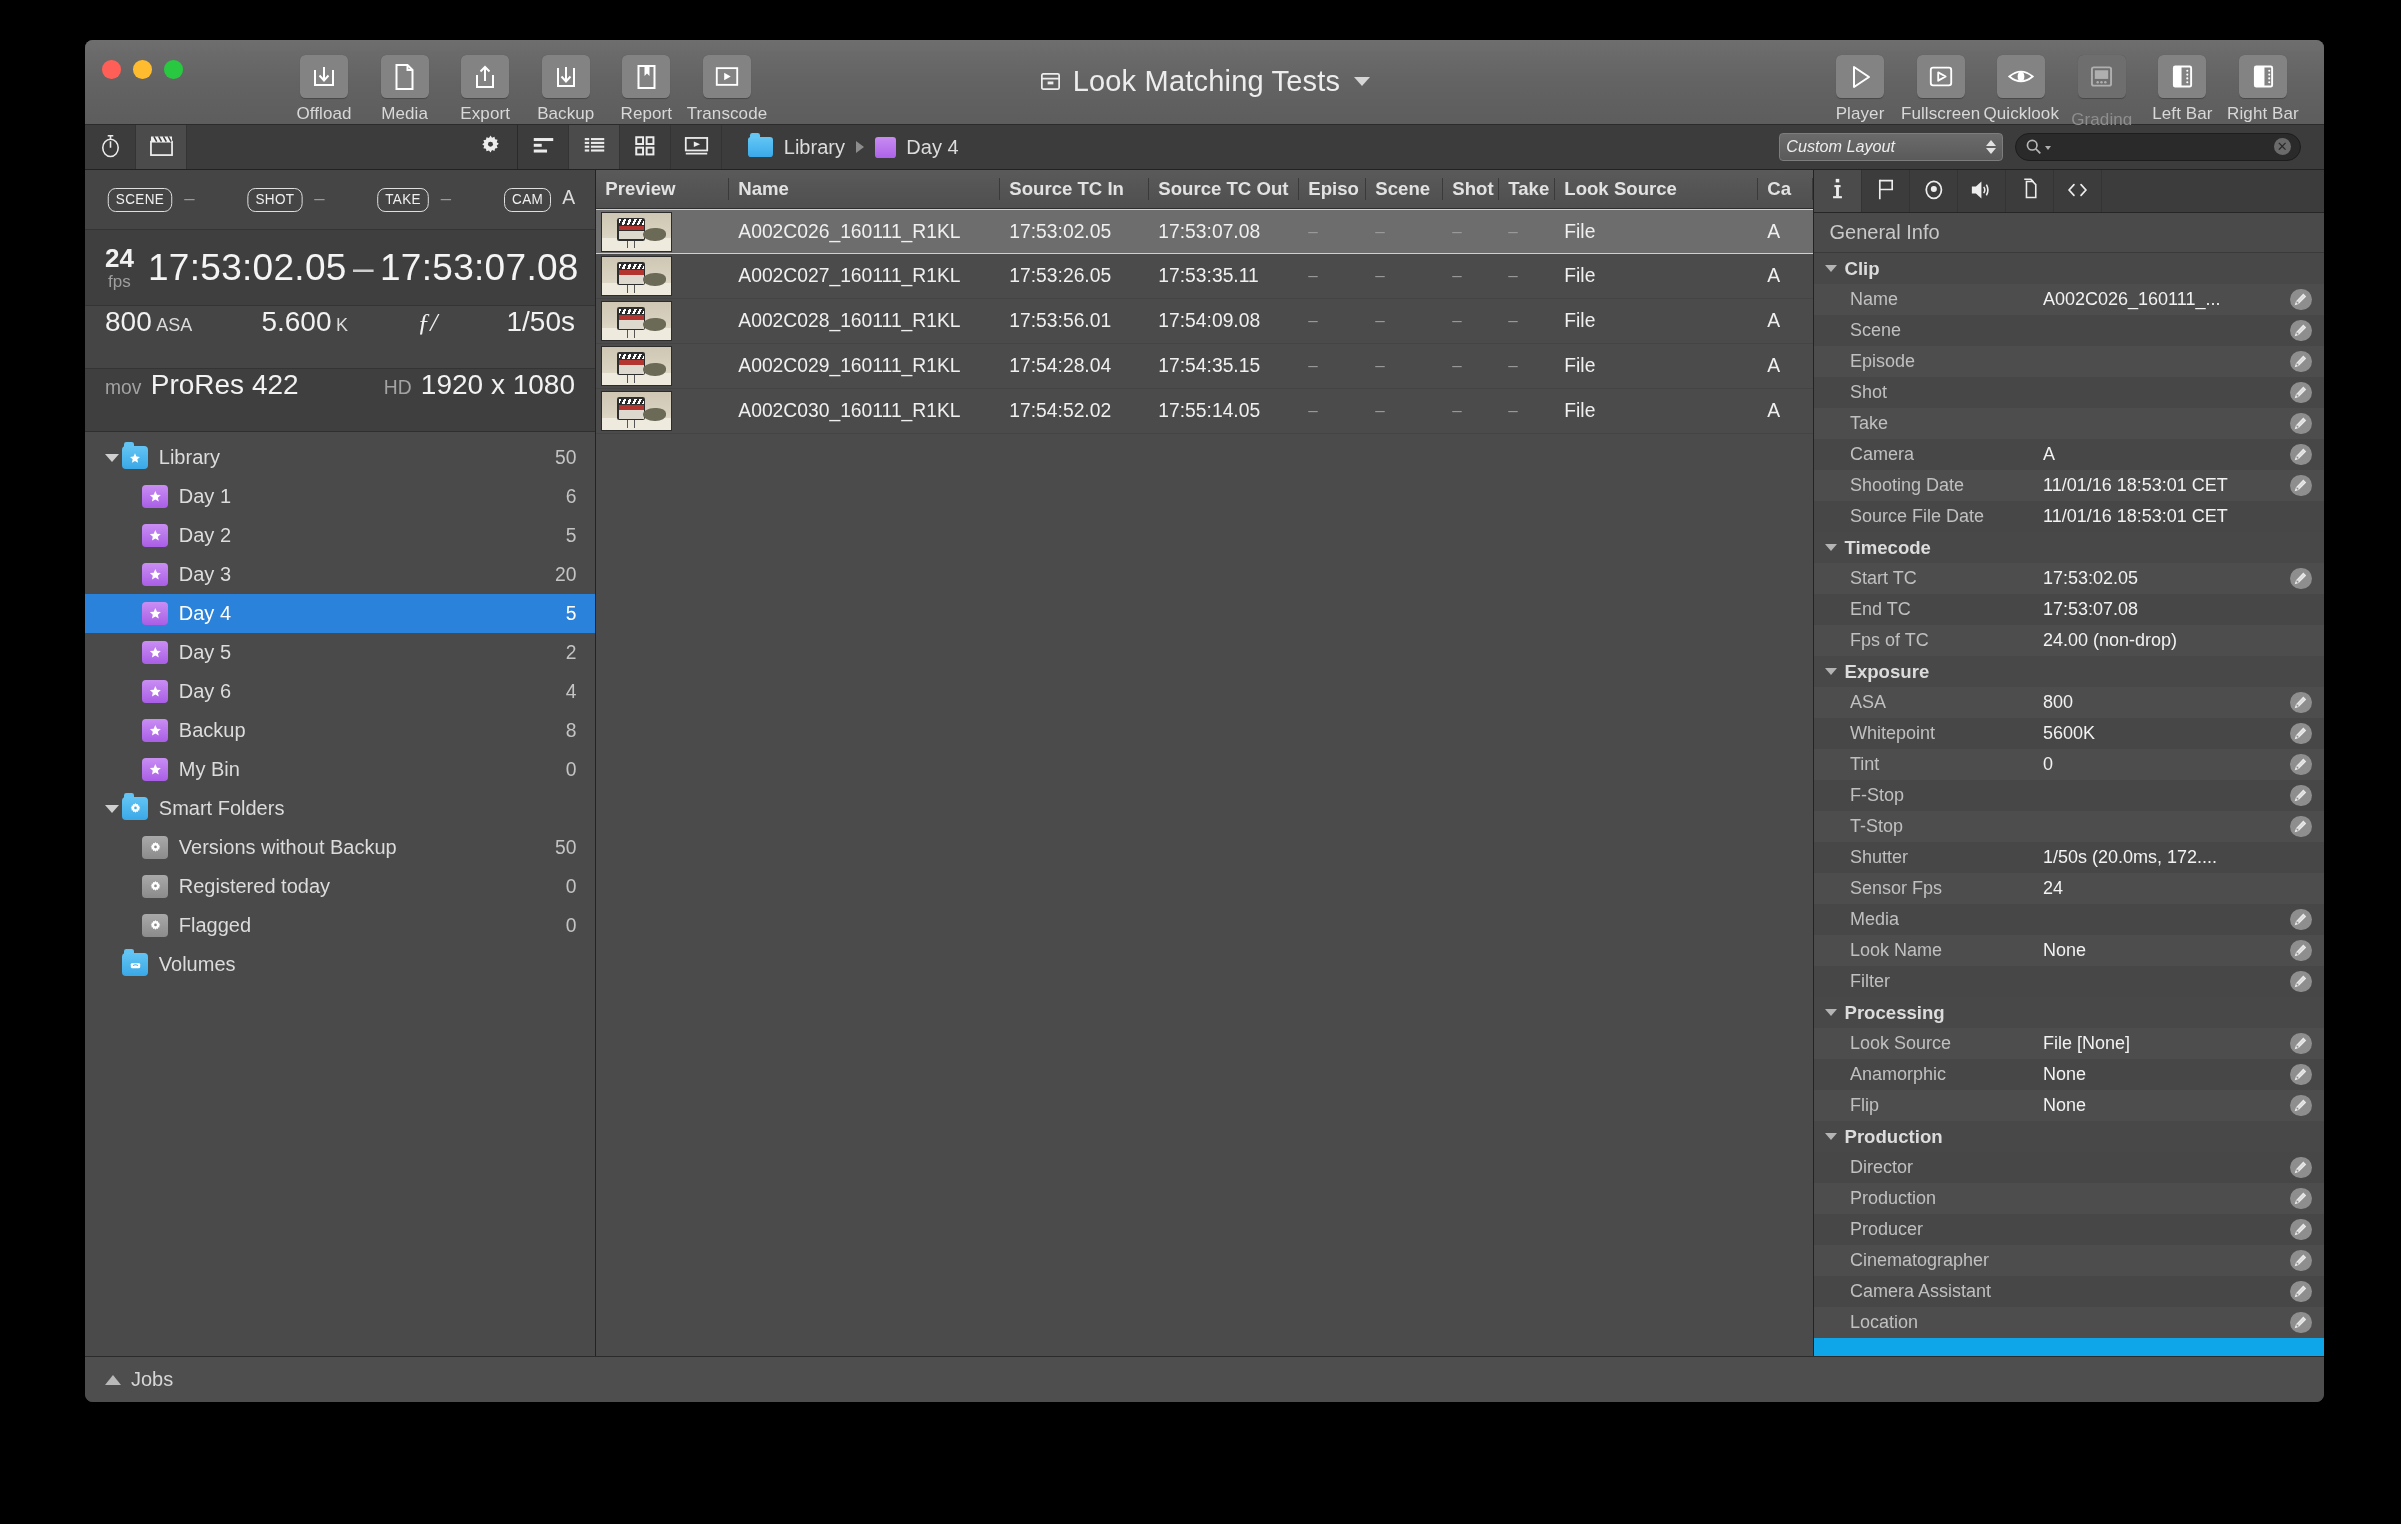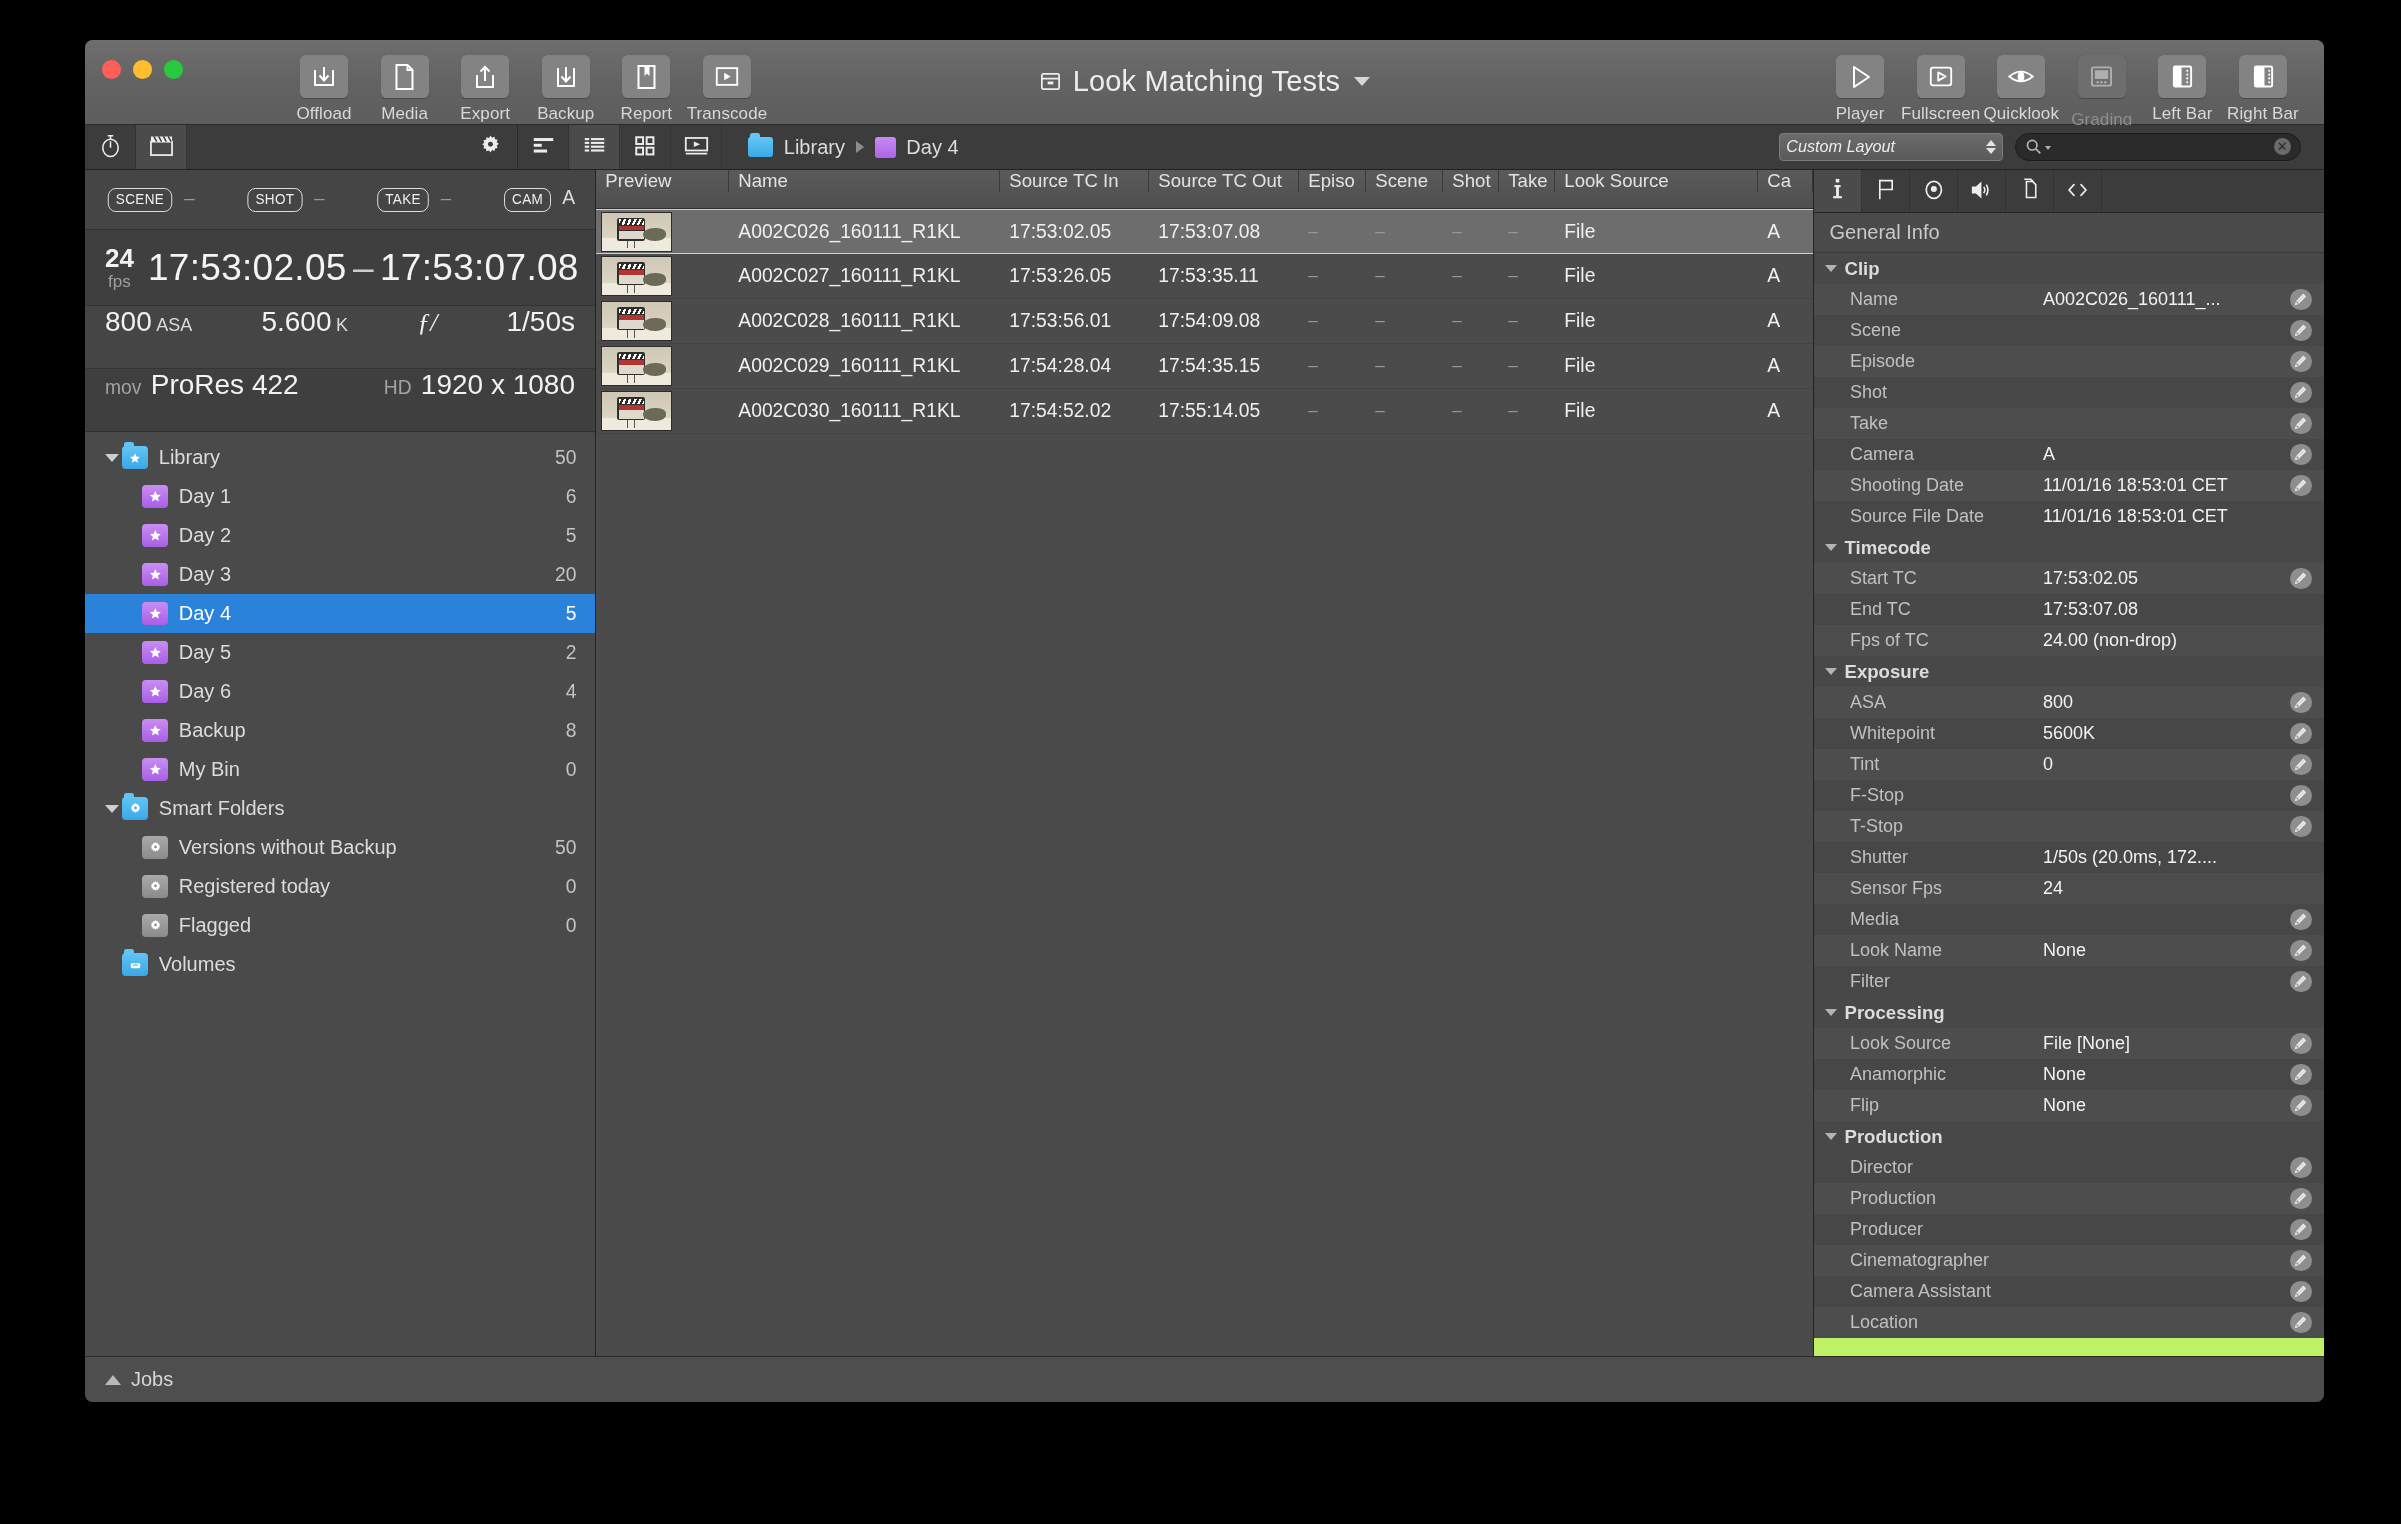--- a/index.html
+++ b/index.html
@@ -207,21 +207,21 @@
   .ind-0 { padding-left: 17px; }
   .ind-1 { padding-left: 57px; }
   .ind-vol { padding-left: 37px; }
 
   
   #center { flex: 1; background: #4b4b4b; display: flex; flex-direction: column; min-width: 0; }
   #tbl-head {
     height: 39px; flex: 0 0 39px;
     background: linear-gradient(to bottom,#5a5a5a,#4f4f4f);
     border-bottom: 0.8px solid #2e2e2e;
-    display: flex; align-items: flex-start;
+    display: flex; align-items: center; font-weight: bold;
   }
   .th {
     display: flex; align-items: center; padding-left: 9.3px;
     font-size: 18.6px; color: #e2e2e2; border-right: 0.8px solid #3a3a3a;
     overflow: hidden; white-space: nowrap; cursor: default;
   }
   #tbl-body { flex: 1; overflow: hidden; background: #4b4b4b; }
   .row {
     height: 45px; display: flex; align-items: center;
     border-bottom: 0.8px solid #444; cursor: default;
@@ -247,21 +247,21 @@
   .thumb .stand { position: absolute; left: 25.5px; top: 28px; width: 7.7px; height: 7.7px;
     border-left: 1.5px solid #555; border-right: 1.5px solid #555; transform: skewX(0deg); }
   .thumb .blob { position: absolute; right: 4.6px; top: 15.5px; width: 23px; height: 13px;
     background: #6b6a57; border-radius: 50% 40% 45% 50%; }
   .thumb .floor { position: absolute; left: 0; right: 0; bottom: 0; height: 12.4px;
     background: #efeade; }
 
   
   #inspector {
     width: 511px; flex: 0 0 511px;
-    background: #bef264; border-left: 0.8px solid #232323;
+    background: #0ea5e9; border-left: 0.8px solid #232323;
     display: flex; flex-direction: column;
   }
   #insp-tabs {
     height: 43px; flex: 0 0 43px; display: flex; align-items: stretch;
     background: #3c3c3c; border-bottom: 0.8px solid #262626;
   }
   .itab { width: 48px; display: flex; align-items: center; justify-content: center;
     border-right: 0.8px solid #343434; cursor: default; }
   .itab.active { background: #4b4b4b; }
   #insp-title {

